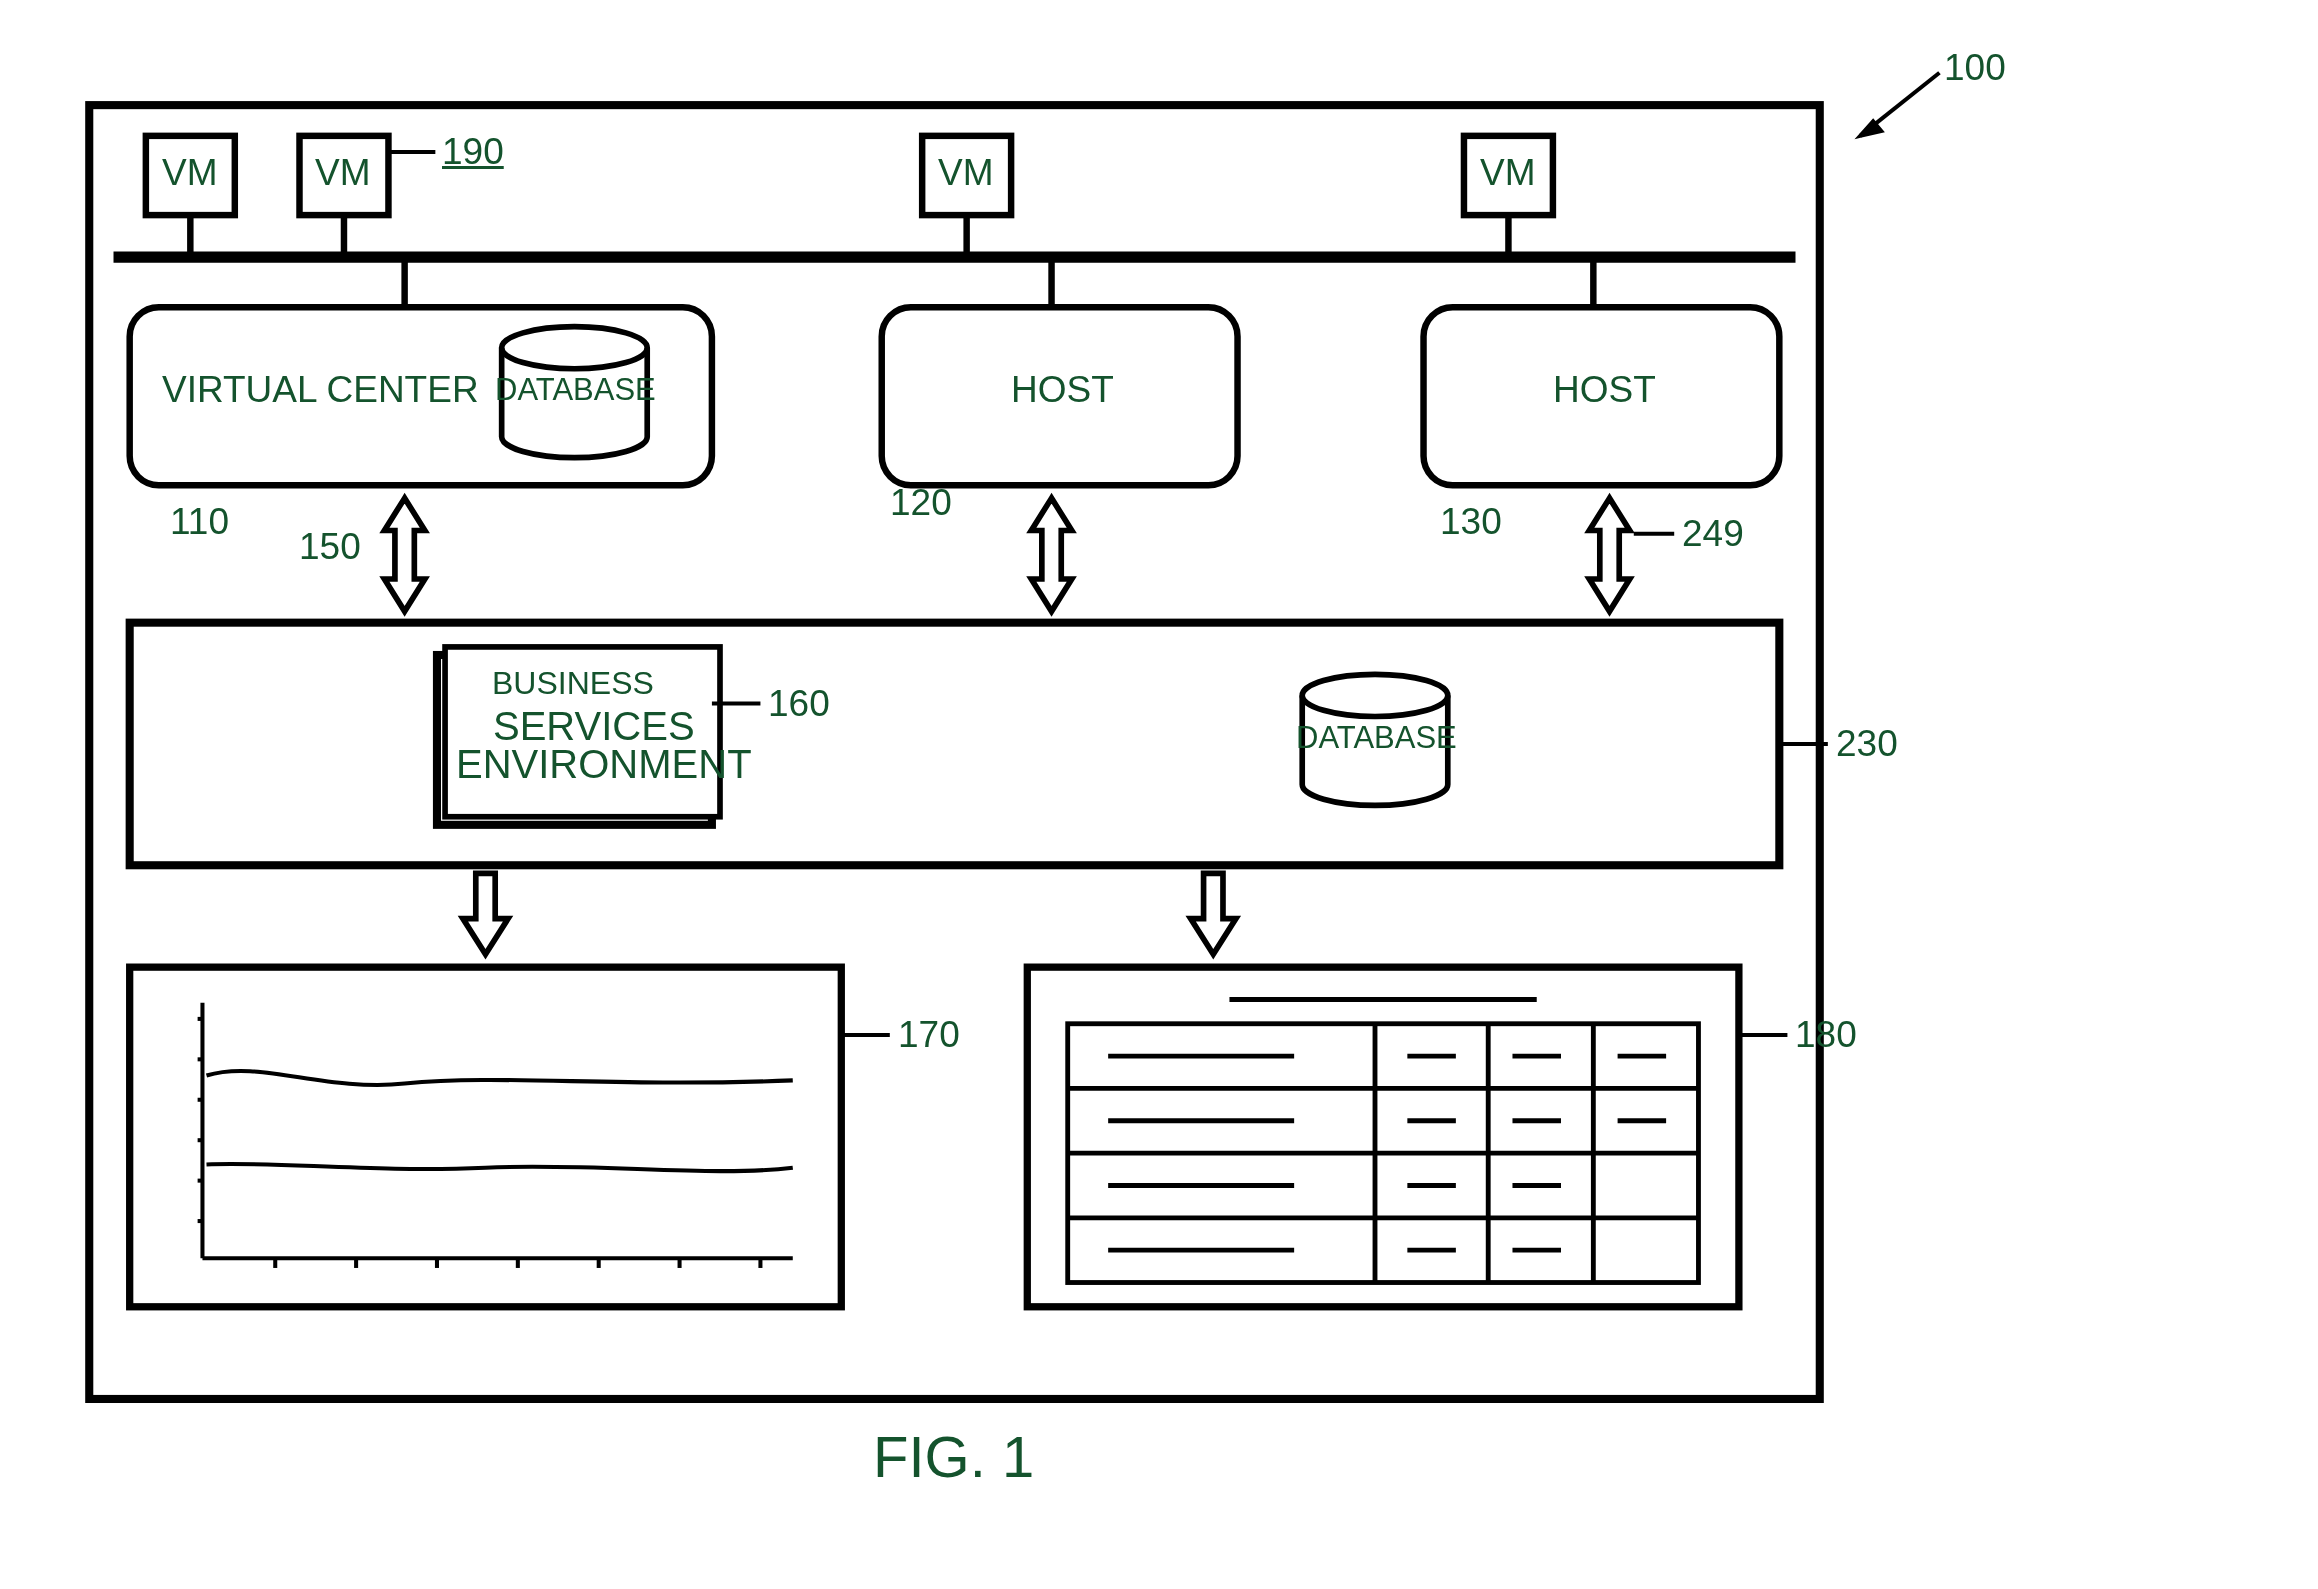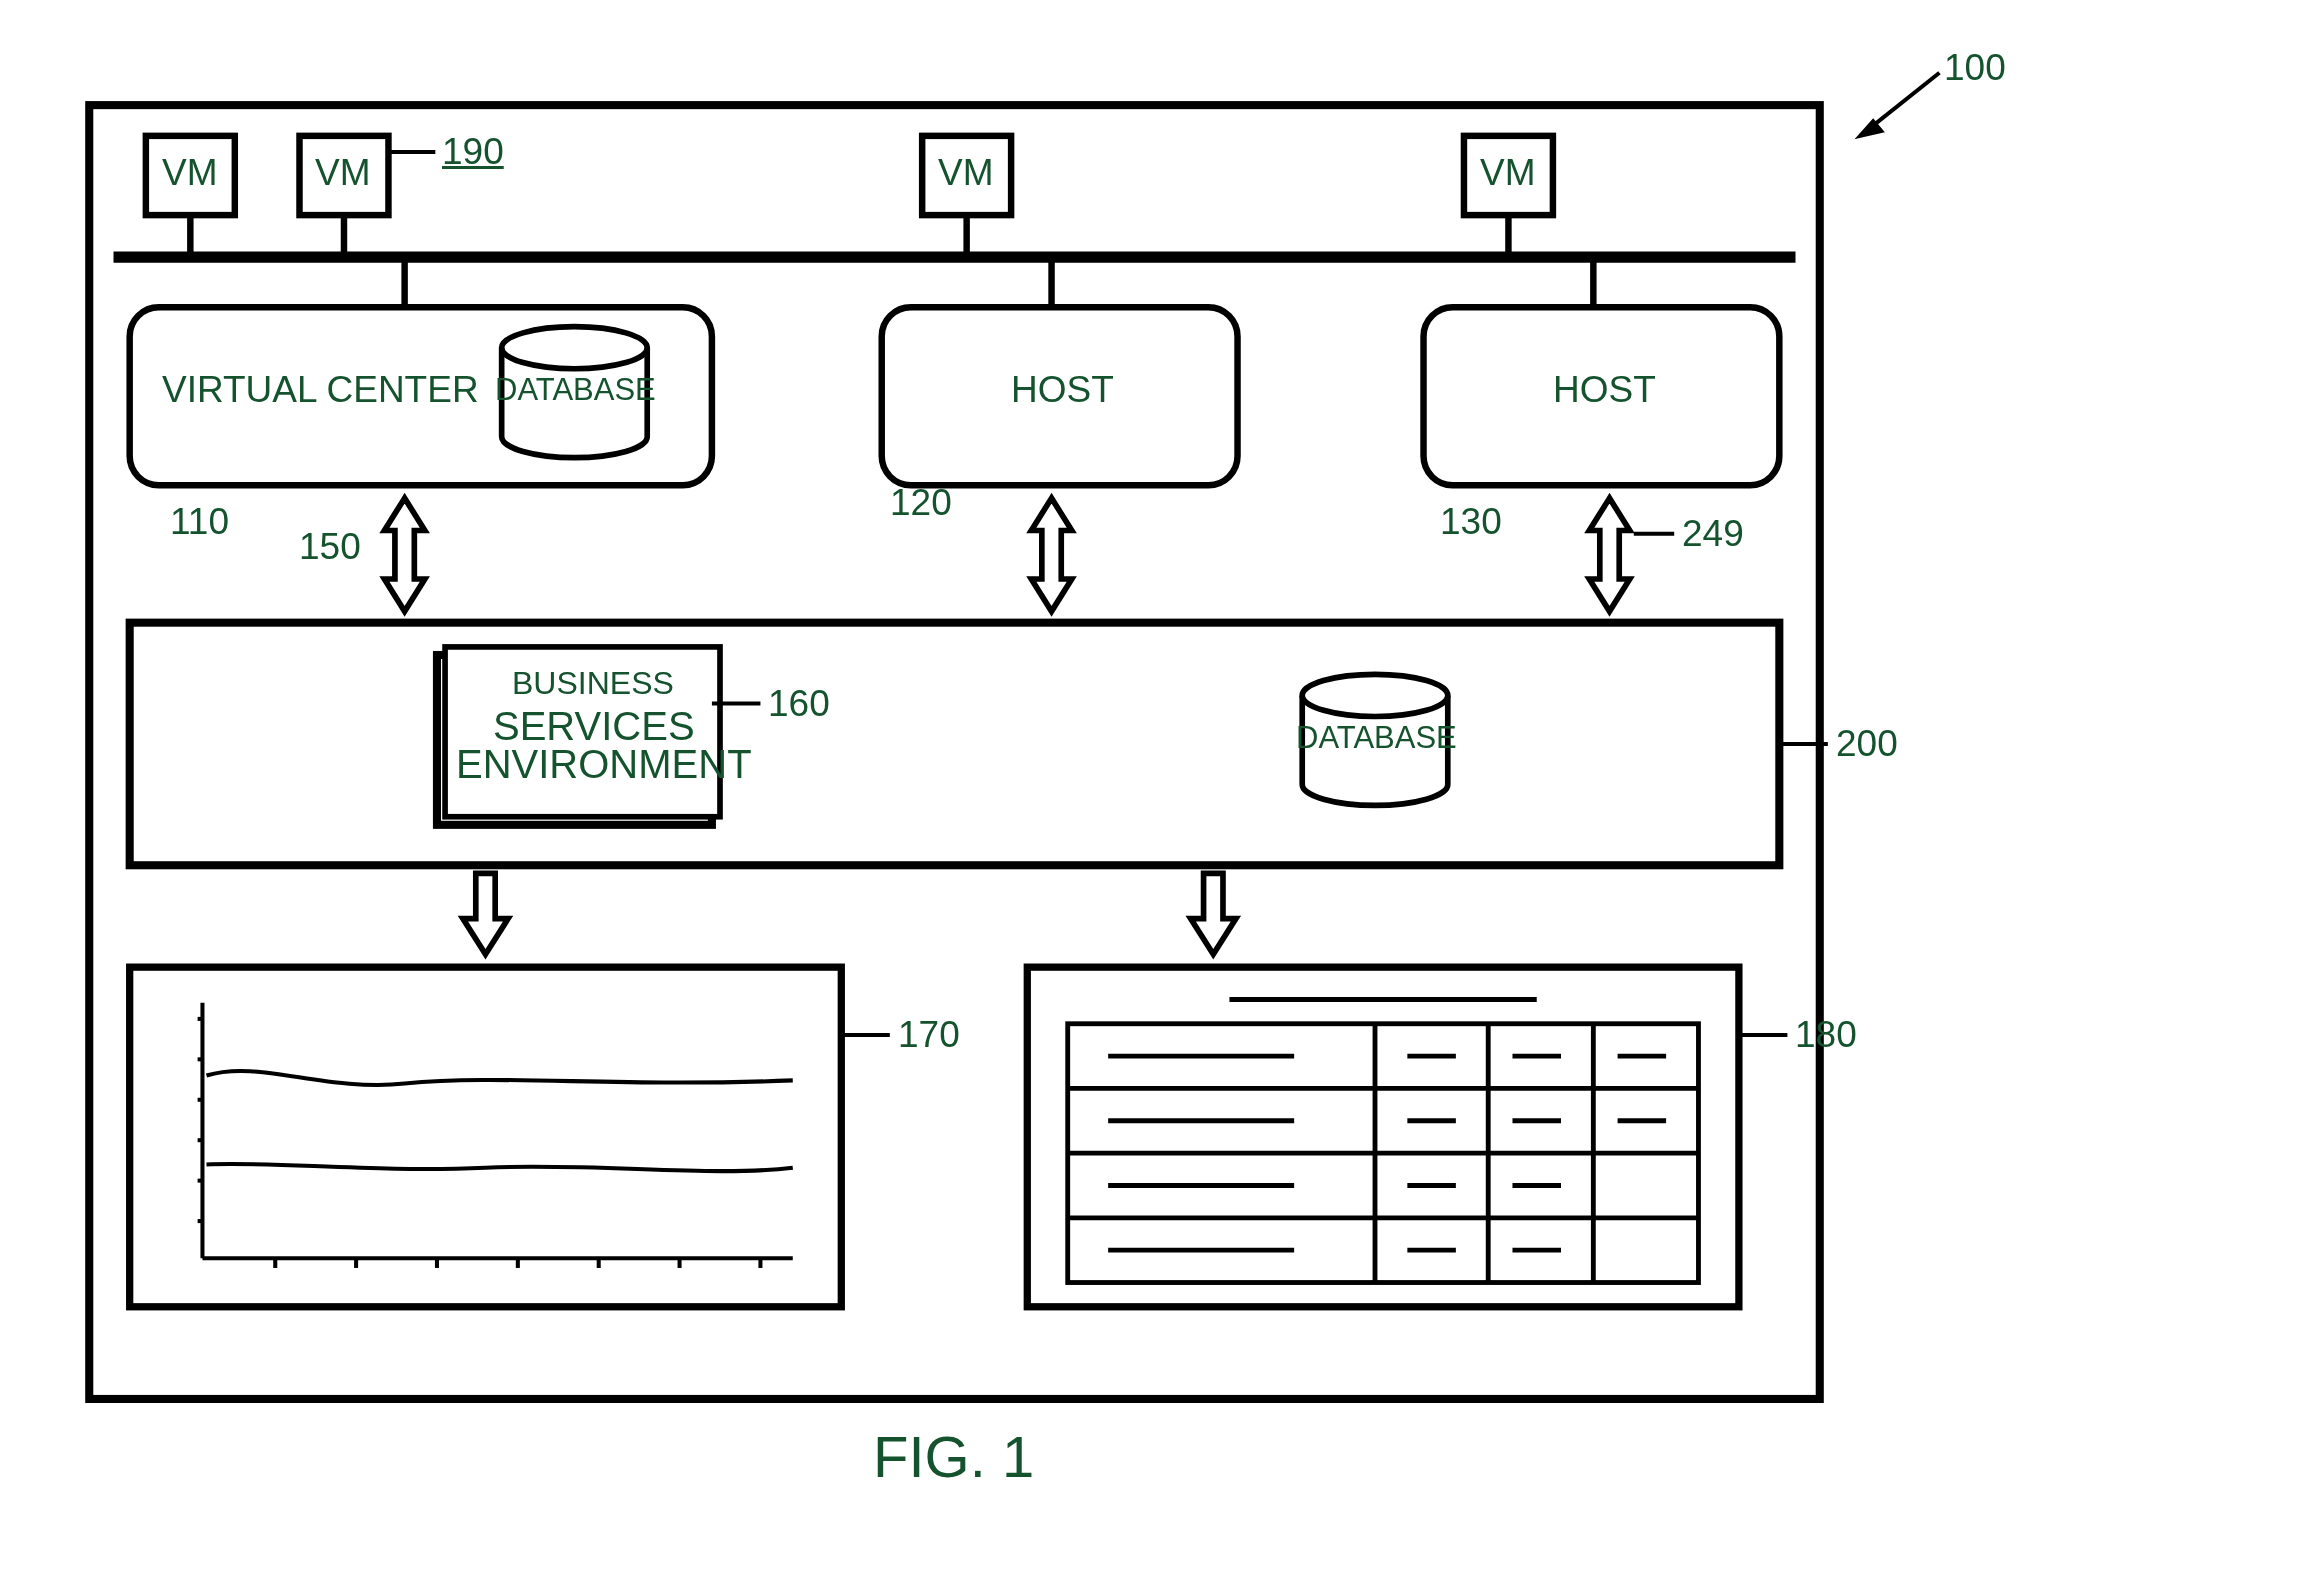--- a/index.html
+++ b/index.html
@@ -168,36 +168,36 @@
 <div class="lbl" style="left:315px; top:152px;">VM</div>
 <div class="lbl" style="left:938px; top:152px;">VM</div>
 <div class="lbl" style="left:1480px; top:152px;">VM</div>
 
 <div class="lbl" style="left:162px; top:369px;">VIRTUAL CENTER</div>
 <div class="lbl" style="left:495px; top:372px; font-size:31px;">DATABASE</div>
 
 <div class="lbl" style="left:1011px; top:369px;">HOST</div>
 <div class="lbl" style="left:1553px; top:369px;">HOST</div>
 
-<div class="lbl" style="left:512px; top:665px; font-size:32px; text-align:center;">BUSINESS</div>
+<div class="lbl" style="left:492px; top:665px; font-size:32px; text-align:center;">BUSINESS</div>
 <div class="lbl" style="left:493px; top:704px; font-size:40px; text-align:center;">SERVICES</div>
 <div class="lbl" style="left:456px; top:742px; font-size:40px; text-align:center;">ENVIRONMENT</div>
 
 <div class="lbl" style="left:1296px; top:720px; font-size:31px;">DATABASE</div>
 
 
 
 <div class="lbl" style="left:1944px; top:47px;">100</div>
 <div class="lbl" style="left:442px; top:131px;text-decoration:underline;">190</div>
 <div class="lbl" style="left:170px; top:501px;">110</div>
 <div class="lbl" style="left:890px; top:482px;">120</div>
 <div class="lbl" style="left:1440px; top:501px;">130</div>
 <div class="lbl" style="left:299px; top:526px;">150</div>
 <div class="lbl" style="left:1682px; top:513px;">249</div>
-<div class="lbl" style="left:1836px; top:723px;">200</div>
+<div class="lbl" style="left:1836px; top:723px;">230</div>
 <div class="lbl" style="left:768px; top:683px;">160</div>
 <div class="lbl" style="left:898px; top:1014px;">170</div>
 <div class="lbl" style="left:1795px; top:1014px;">180</div>
 
 <div class="lbl fig-caption" style="left:873px; top:1423px;">FIG. 1</div>
 
 </div>
 
 
 </body></html>

